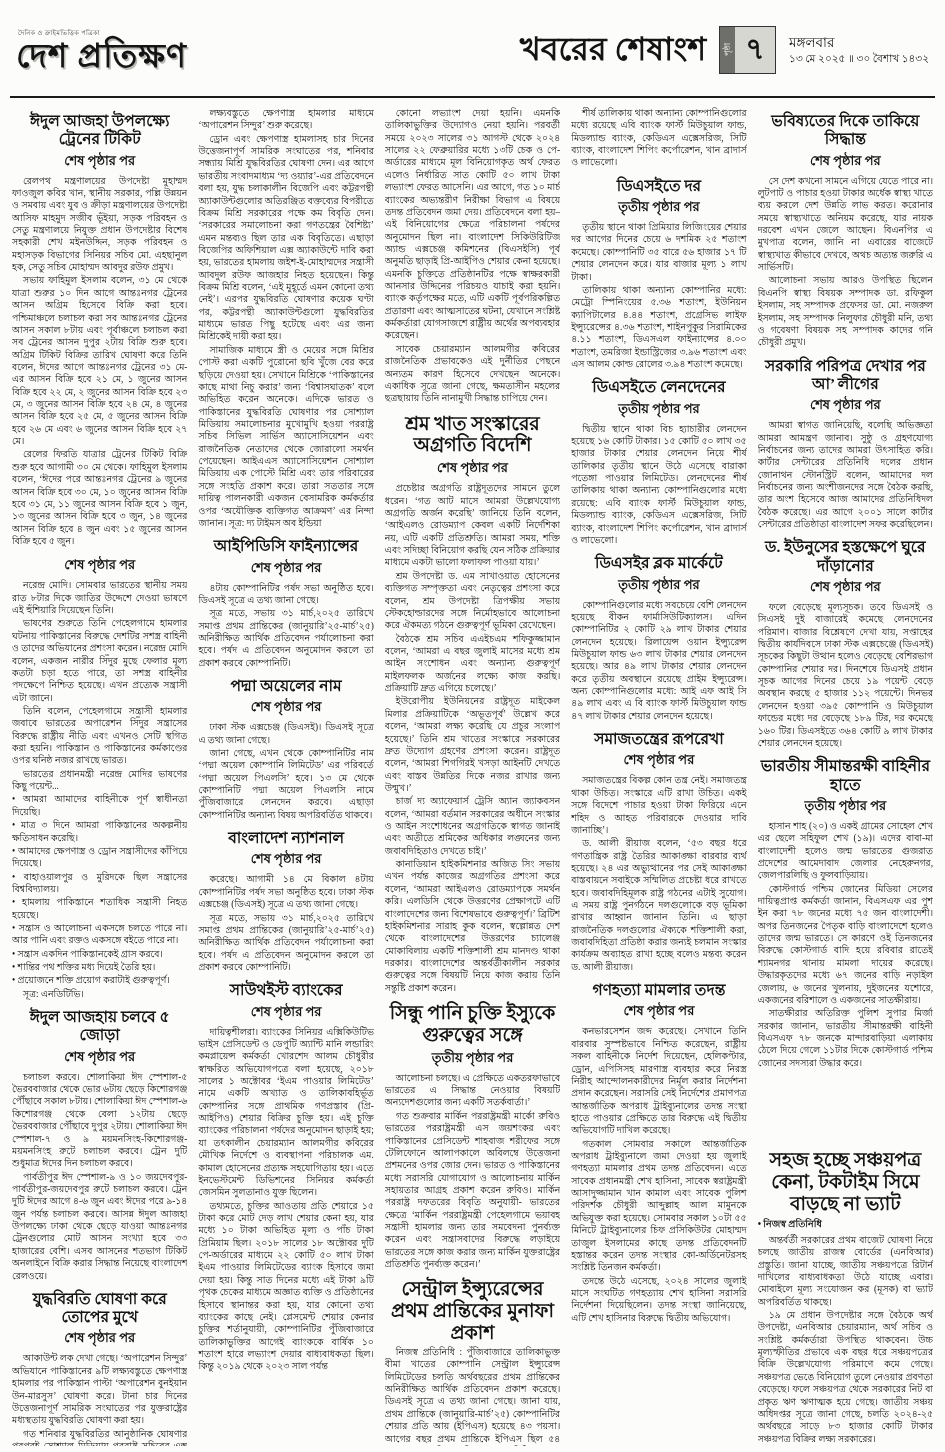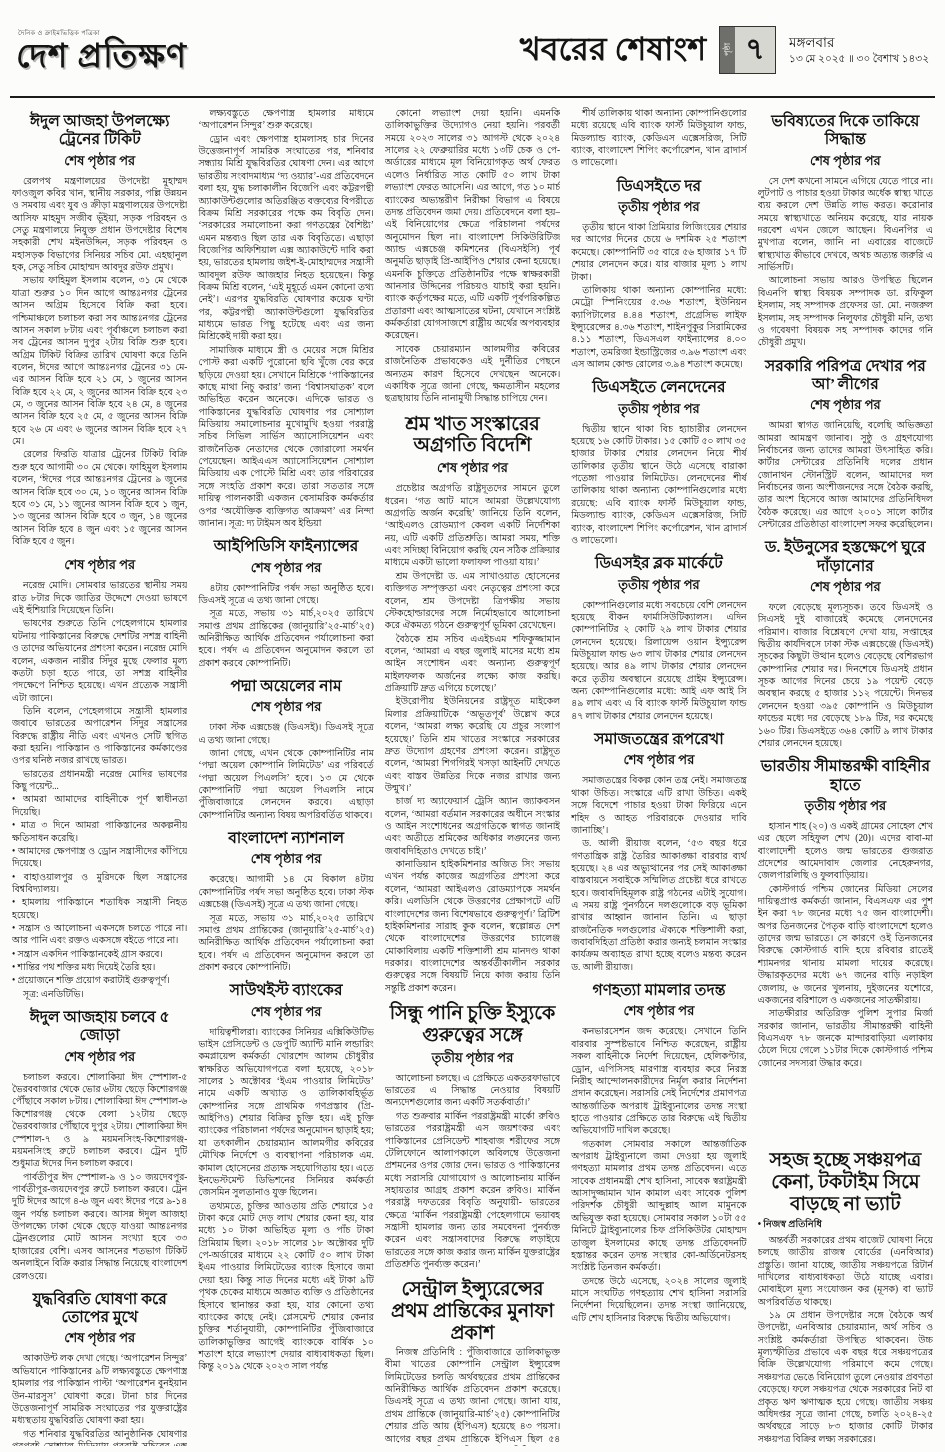--- a/index.html
+++ b/index.html
@@ -215,21 +215,21 @@
             <p>আমরা স্বাগত জানিয়েছি, বলেছি অভিজ্ঞতা আমরা আমন্ত্রণ জানাব। সুষ্ঠু ও গ্রহণযোগ্য নির্বাচনের জন্য তাদের আমরা উৎসাহিত করি। কার্টার সেন্টারের প্রতিনিধি দলের প্রধান জোনাথন স্টোনস্ট্রিট বলেন, আমাদের দল নির্বাচনের জন্য অংশীজনদের সঙ্গে বৈঠক করছি, তার অংশ হিসেবে আজ আমাদের প্রতিনিধিদল বৈঠক করেছে। এর আগে ২০০১ সালে কার্টার সেন্টারের প্রতিষ্ঠাতা বাংলাদেশ সফর করেছিলেন।</p>
           </article>
           <article class="article">
             <h2 class="headline">ড. ইউনুসের হস্তক্ষেপে ঘুরে দাঁড়ানোর</h2>
             <div class="cont">শেষ পৃষ্ঠার পর</div>
             <p>ফলে বেড়েছে মূল্যসূচক। তবে ডিএসই ও সিএসই দুই বাজারেই কমেছে লেনদেনের পরিমাণ। বাজার বিশ্লেষণে দেখা যায়, সপ্তাহের দ্বিতীয় কার্যদিবসে ঢাকা স্টক এক্সচেঞ্জে (ডিএসই) সূচকের কিছুটা উত্থান হলেও বেড়েছে বেশিরভাগ কোম্পানির শেয়ার দর। দিনশেষে ডিএসই প্রধান সূচক আগের দিনের চেয়ে ১৯ পয়েন্ট বেড়ে অবস্থান করছে ৫ হাজার ১১২ পয়েন্টে। দিনভর লেনদেন হওয়া ৩৯৫ কোম্পানি ও মিউচুয়াল ফান্ডের মধ্যে দর বেড়েছে ১৮৯ টির, দর কমেছে ১৬০ টির। ডিএসইতে ৩৬৪ কোটি ৯ লাখ টাকার শেয়ার লেনদেন হয়েছে।</p>
           </article>
           <article class="article">
             <h2 class="headline">ভারতীয় সীমান্তরক্ষী বাহিনীর হাতে</h2>
             <div class="cont">তৃতীয় পৃষ্ঠার পর</div>
-            <p>হাসান শাহ (২০) ও একই গ্রামের সোহেল শেখ এর ছেলে সহিফুল শেখ (20)। এদের বাবা-মা বাংলাদেশী হলেও জন্ম ভারতের গুজরাত প্রদেশের আমেদাবাদ জেলার নেহেরুনগর, জেলপারলিছি ও ফুলবাড়িয়ায়।</p>
+            <p>হাসান শাহ (২০) ও একই গ্রামের সোহেল শেখ এর ছেলে সহিফুল শেখ (১৯)। এদের বাবা-মা বাংলাদেশী হলেও জন্ম ভারতের গুজরাত প্রদেশের আমেদাবাদ জেলার নেহেরুনগর, জেলপারলিছি ও ফুলবাড়িয়ায়।</p>
             <p>কোস্টগার্ড পশ্চিম জোনের মিডিয়া সেলের দায়িত্বপ্রাপ্ত কর্মকর্তা জানান, বিএসএফ এর পুশ ইন করা ৭৮ জনের মধ্যে ৭৫ জন বাংলাদেশী। অপর তিনজনের পৈতৃক বাড়ি বাংলাদেশে হলেও তাদের জন্ম ভারতে। সে কারণে ওই তিনজনের বিরুদ্ধে কোস্টগার্ড বাদি হয়ে রবিবার রাতেই শ্যামনগর থানায় মামলা দায়ের করেছে। উদ্ধারকৃতদের মধ্যে ৬৭ জনের বাড়ি নড়াইল জেলায়, ৬ জনের খুলনায়, দুইজনের যশোরে, একজনের বরিশালে ও একজনের সাতক্ষীরায়।</p>
             <p>সাতক্ষীরার অতিরিক্ত পুলিশ সুপার মির্জা সরকার জানান, ভারতীয় সীমান্তরক্ষী বাহিনী বিএসএফ ৭৮ জনকে মান্দারবাড়িয়া এলাকায় ঠেলে দিয়ে গেলে ১১টার দিকে কোস্টগার্ড পশ্চিম জোনের সদস্যরা উদ্ধার করে।</p>
           </article>
         </div>
         <article class="article pinned">
           <h2 class="headline lg">সহজ হচ্ছে সঞ্চয়পত্র কেনা, টকটাইম সিমে বাড়ছে না ভ্যাট</h2>
           <div class="byline">• নিজস্ব প্রতিনিধি</div>
           <p>অন্তর্বর্তী সরকারের প্রথম বাজেট ঘোষণা নিয়ে চলছে জাতীয় রাজস্ব বোর্ডের (এনবিআর) প্রস্তুতি। জানা যাচ্ছে, জাতীয় সঞ্চয়পত্রে রিটার্ন দাখিলের বাধ্যবাধকতা উঠে যাচ্ছে এবার। মোবাইলে মূল্য সংযোজন কর (মূসক) বা ভ্যাট অপরিবর্তিত থাকছে।</p>
           <p>১৯ মে প্রধান উপদেষ্টার সঙ্গে বৈঠকে অর্থ উপদেষ্টা, এনবিআর চেয়ারম্যান, অর্থ সচিব ও সংশ্লিষ্ট কর্মকর্তারা উপস্থিত থাকবেন। উচ্চ মূল্যস্ফীতির প্রভাবে এক বছর ধরে সঞ্চয়পত্রের বিক্রি উল্লেখযোগ্য পরিমাণে কমে গেছে। সঞ্চয়পত্র ভেঙে বিনিয়োগ তুলে নেওয়ার প্রবণতা বেড়েছে। ফলে সঞ্চয়পত্র থেকে সরকারের নিট বা প্রকৃত ঋণ ঋণাত্মক হয়ে গেছে। জাতীয় সঞ্চয় অধিদপ্তর সূত্রে জানা গেছে, চলতি ২০২৪-২৫ অর্থবছরে সাড়ে ৮৩ হাজার কোটি টাকার সঞ্চয়পত্র বিক্রির লক্ষ্য সরকারের।</p>
         </article>

